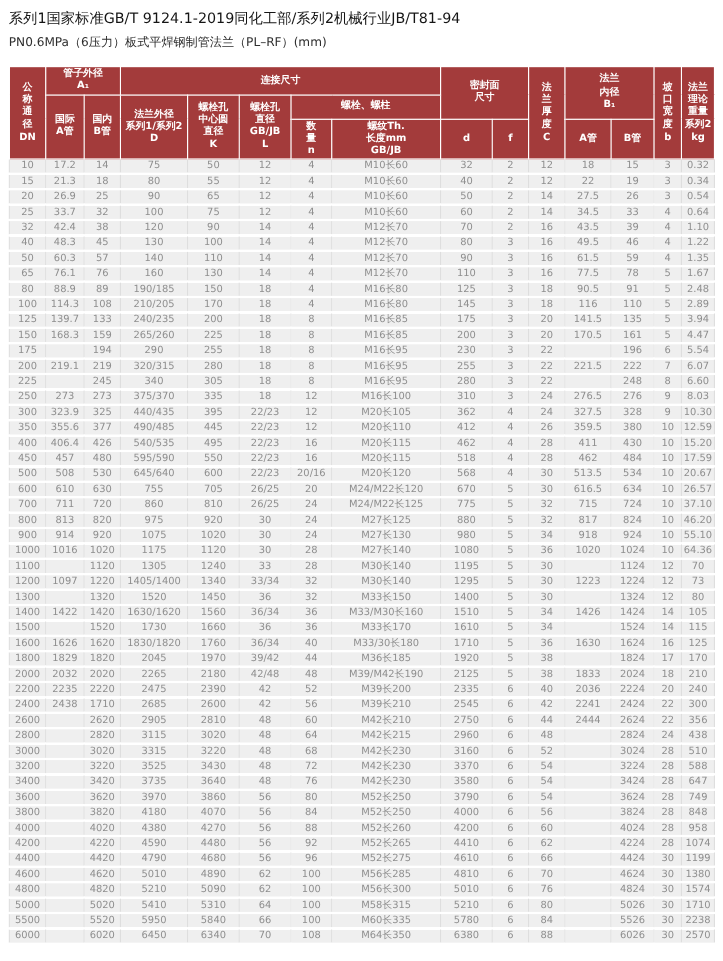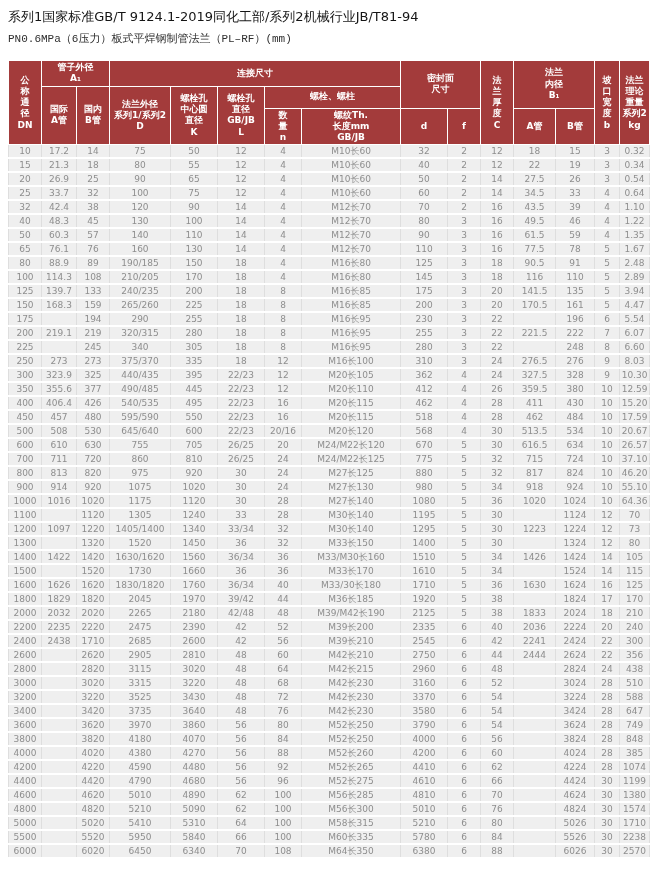--- a/index.html
+++ b/index.html
@@ -1,19 +1,19 @@
 <!DOCTYPE html>
 <html><head>
 <meta charset="utf-8">
 <style>
   html,body{margin:0;padding:0;background:#ffffff;}
   body{width:657px;height:874px;font-family:"DejaVu Sans","Liberation Sans",sans-serif;overflow:hidden;}
   .page{padding:6px 8px 0 8px;}
   .title{font-size:13px;font-weight:normal;color:#151515;margin:2px 0 5px 0;letter-spacing:0;}
-  .subtitle{font-size:11px;color:#2e2e2e;margin:0 0 14px 0;font-family:Liberation Mono, monospace;}
+  .subtitle{font-size:11px;color:#2e2e2e;margin:0 0 14px 0;}
   table{border-collapse:collapse;table-layout:fixed;width:641px;}
   thead th{
     background:#a33b3b;color:#ffffff;font-size:9px;font-weight:bold;
     border:1px solid #ffffff;padding:1px 0;text-align:center;vertical-align:middle;
     white-space:pre-line;line-height:1.25;
   }
   thead tr.h1{height:20px;}
   thead tr.h2{height:22px;}
   thead tr.h3{height:28px;}
   tbody td{
@@ -852,21 +852,21 @@
           <td>4270</td>
           <td>56</td>
           <td>88</td>
           <td>M52长260</td>
           <td>4200</td>
           <td>6</td>
           <td>60</td>
           <td></td>
           <td>4024</td>
           <td>28</td>
-          <td>385</td>
+          <td>958</td>
         </tr>
         <tr>
           <td>4200</td>
           <td></td>
           <td>4220</td>
           <td>4590</td>
           <td>4480</td>
           <td>56</td>
           <td>92</td>
           <td>M52长265</td>

